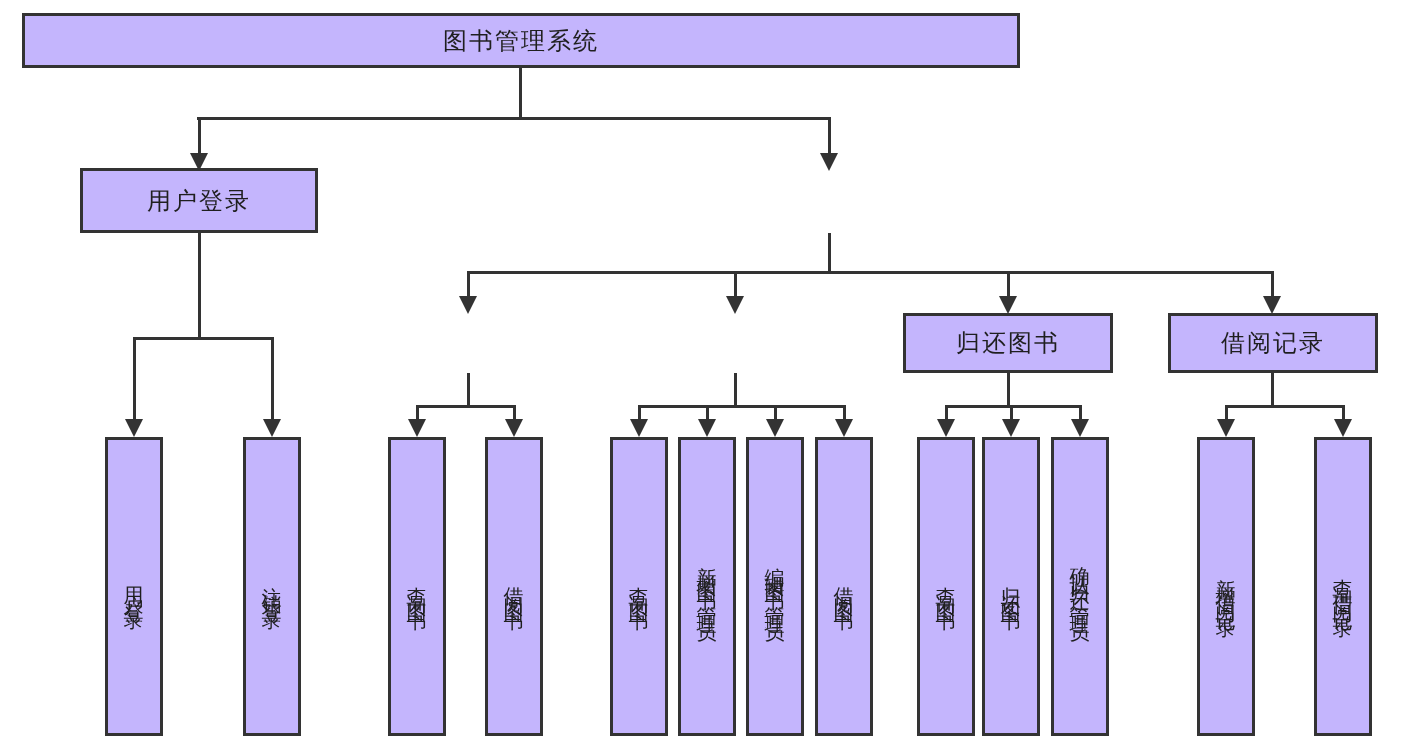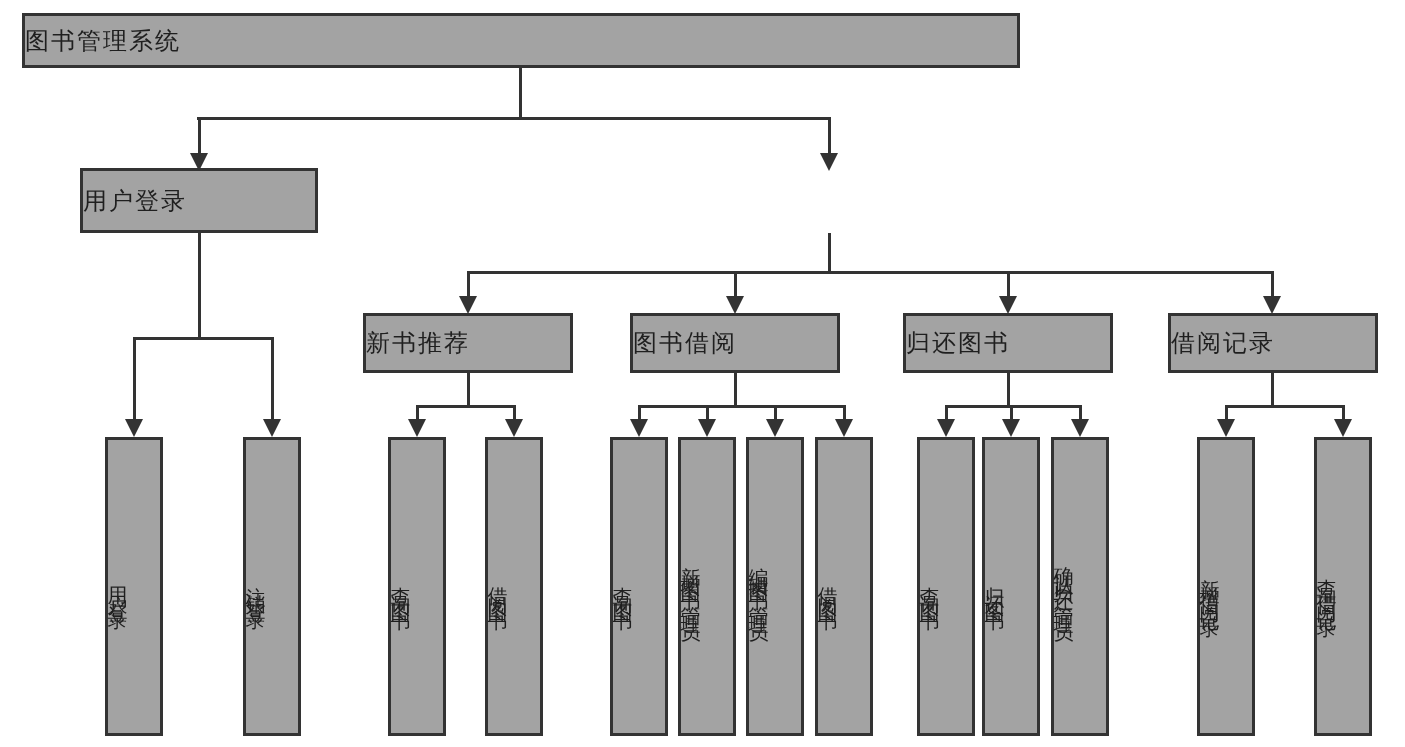--- a/index.html
+++ b/index.html
@@ -1,22 +1,22 @@
 <!DOCTYPE html>
 <html><head>
 <meta charset="utf-8">
 <style>
   html,body { margin:0; padding:0; background:#ffffff; }
   .canvas {
     position:relative; width:1405px; height:747px; background:#ffffff;
     font-family:"Liberation Sans", sans-serif; overflow:hidden;
   }
   .box {
-    position:absolute; background:#a3a3a3; border:3px solid #4c1d95;
-    box-sizing:border-box; display:flex; align-items:center; justify-content:flex-start;
+    position:absolute; background:#c4b5fd; border:3px solid #4c1d95;
+    box-sizing:border-box; display:flex; align-items:center; justify-content:center;
     color:#1f1f1f; z-index:2;
   }
   .hlabel { font-size:24px; letter-spacing:2px; white-space:nowrap; }
   .root  { left:22px;  top:13px;  width:998px; height:55px; }
   .lv1a  { left:80px;  top:168px; width:238px; height:65px; }
   .lv1b  { left:713px; top:168px; width:232px; height:65px; }
   .lv2   { top:313px; width:210px; height:60px; }
   .leaf  { top:437px; width:58px; height:299px; }
   .vtext {
     writing-mode:vertical-rl; text-orientation:mixed;
@@ -39,26 +39,20 @@
 <div class="canvas" id="canvas" style="background: rgb(255, 255, 255);">
 
   <div class="box root" style="border-color: rgb(51, 51, 51); color: rgb(31, 31, 31);">
     <span class="hlabel">图书管理系统</span>
   </div>
 
   <div class="box lv1a" style="border-color: rgb(51, 51, 51); color: rgb(31, 31, 31);">
     <span class="hlabel">用户登录</span>
   </div>
 
-  <div class="box lv2" style="left: 363px; border-color: rgb(51, 51, 51); color: rgb(31, 31, 31);">
-    <span class="hlabel">新书推荐</span>
-  </div>
-  <div class="box lv2" style="left: 630px; border-color: rgb(51, 51, 51); color: rgb(31, 31, 31);">
-    <span class="hlabel">图书借阅</span>
-  </div>
   <div class="box lv2" style="left: 903px; border-color: rgb(51, 51, 51); color: rgb(31, 31, 31);">
     <span class="hlabel">归还图书</span>
   </div>
   <div class="box lv2" style="left: 1168px; border-color: rgb(51, 51, 51); color: rgb(31, 31, 31);">
     <span class="hlabel">借阅记录</span>
   </div>
 
   <div class="box leaf" style="left: 105px; border-color: rgb(51, 51, 51); color: rgb(31, 31, 31);">
     <span class="vtext">用户登录</span>
   </div>

